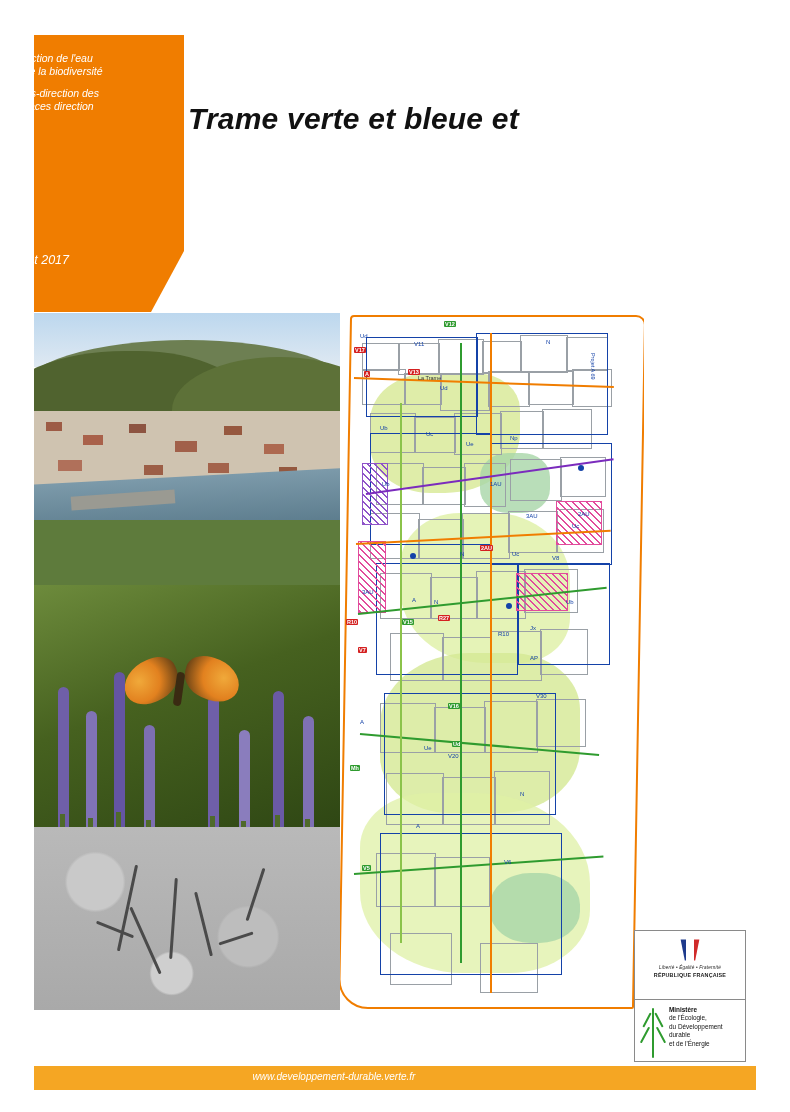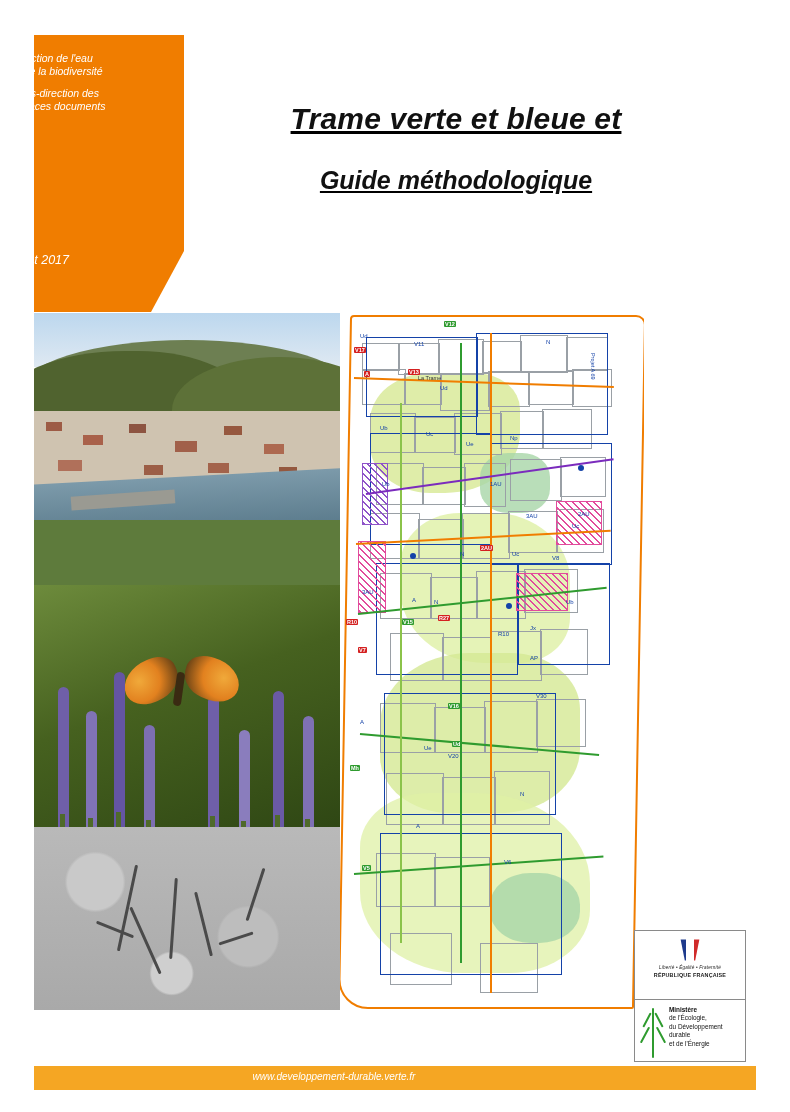--- a/index.html
+++ b/index.html
@@ -59,25 +59,23 @@
     left: 12px;
     top: 253px;
     font-size: 12.5px;
     font-style: italic;
     color: #ffffff;
   }
 
   
   .title-block {
     position: absolute;
-    left: 176px;
+    left: 188px;
     top: 100px;
     width: 560px;
-    text-align: center;
-    text-decoration: underline;
   }
   .main-title {
     font-size: 30px;
     font-weight: bold;
     font-style: italic;
     line-height: 38px;
     color: #111111;
     margin: 0;
     letter-spacing: 0.2px;
   }
@@ -359,30 +357,29 @@
 
   <div class="header-band"></div>
   <div class="header-band-inner">
     <div class="rapports-title">RAPPORTS</div>
     <div class="dept-line">
       <span>Direction de l'eau</span><br>
       <span>et de la biodiversité</span>
     </div>
     <div class="dept-line">
       <span>Sous-direction des</span><br>
-      <span>espaces documents</span>
+      <span>espaces direction</span>
     </div>
   </div>
   <div class="date-line">Août 2017</div>
 
   <div class="title-block">
     <h1 class="main-title">
       <span>Trame verte et bleue et</span><br>
     </h1>
-    <div class="sub-title">Guide méthodologique</div>
   </div>
 
   <div class="mosaic">
 
     <div class="photo photo-landscape">
       <div class="ph-sky"></div>
       <div class="ph-hill-far"></div>
       <div class="ph-hill-mid"></div>
       <div class="ph-hill-right"></div>
       <div class="ph-town">

